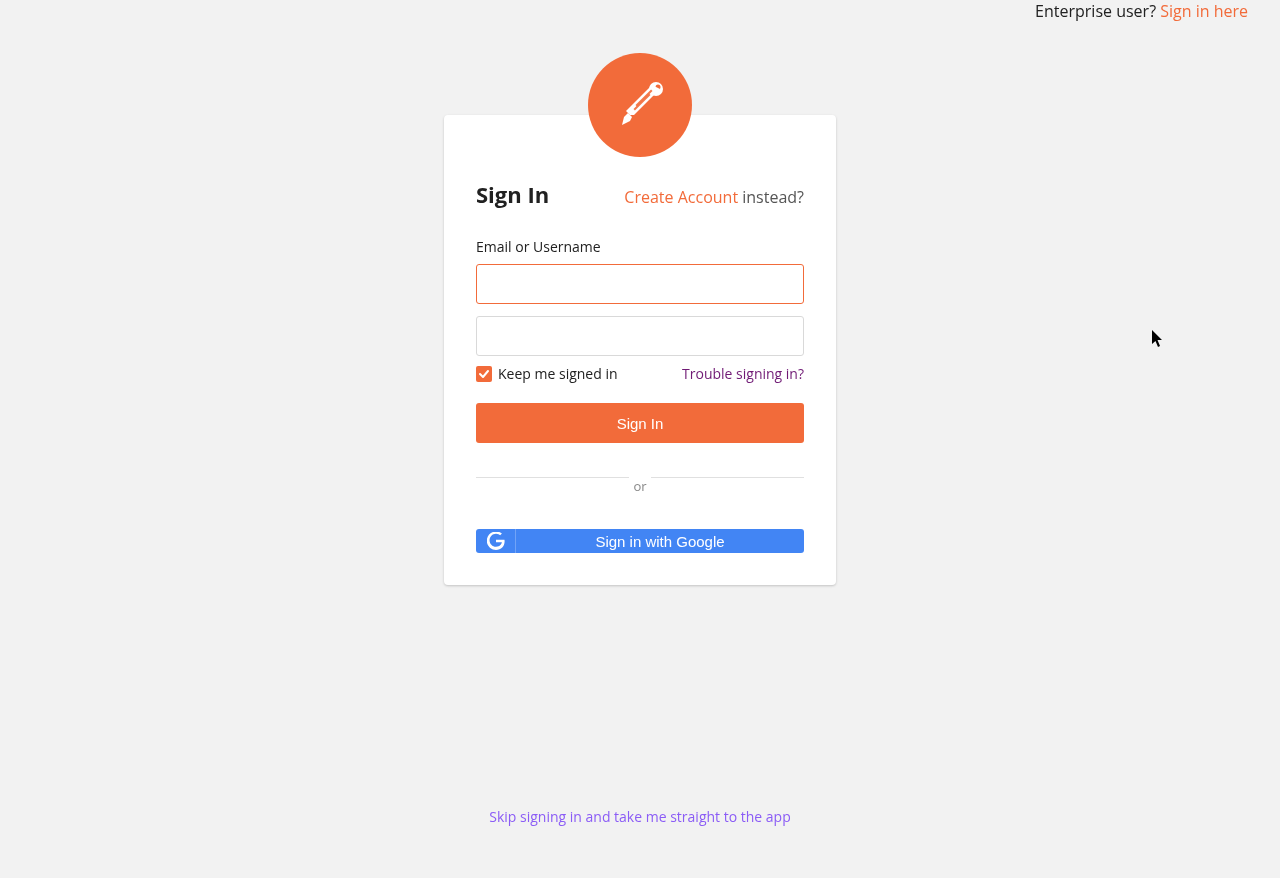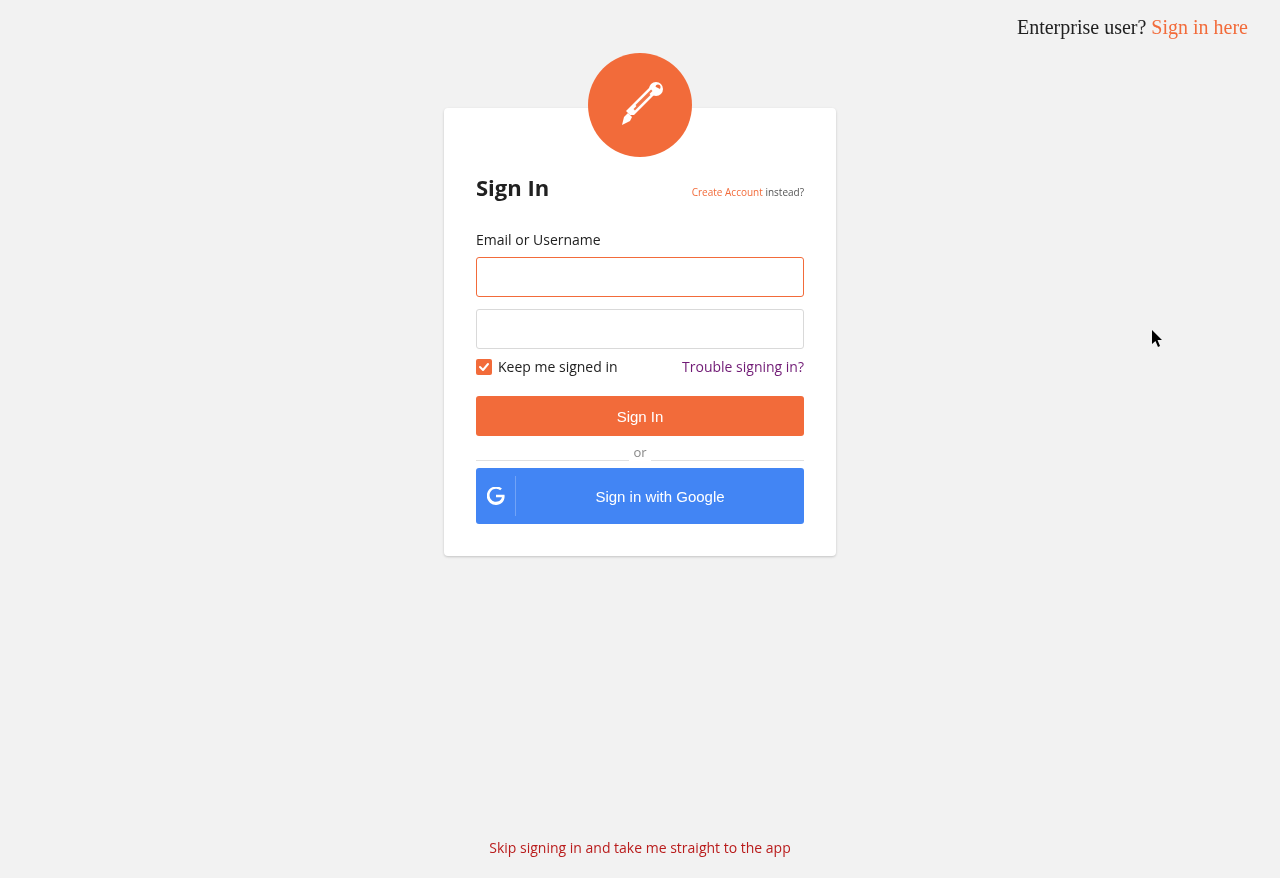--- a/index.html
+++ b/index.html
@@ -10,25 +10,24 @@
     body {
       font-family: -apple-system, BlinkMacSystemFont, "Segoe UI", "Open Sans", Helvetica, Arial, sans-serif;
       background: #f2f2f2;
       width: 1280px;
       height: 878px;
       position: relative;
       overflow: hidden;
     }
     .top-right {
       position: absolute;
-      top: 16px;
+      top: 0;
       right: 32px;
-      font-size: 20px;
-      color: #212121;
-      font-family: Liberation Serif, serif;
+      font-size: 16px;
+      color: #212121;
     }
     .top-right a {
       color: #f26b3a;
       text-decoration: none;
     }
     .logo-wrap {
       position: absolute;
       top: 53px;
       left: 50%;
       transform: translateX(-50%);
@@ -38,42 +37,42 @@
       width: 104px;
       height: 104px;
       border-radius: 50%;
       background: #f26b3a;
       display: flex;
       align-items: center;
       justify-content: center;
     }
     .card {
       position: absolute;
-      top: 108px;
+      top: 115px;
       left: 50%;
       transform: translateX(-50%);
       width: 392px;
       background: #fff;
       border-radius: 4px;
       box-shadow: 0 1px 3px rgba(0,0,0,0.12), 0 1px 2px rgba(0,0,0,0.08);
       padding: 64px 32px 32px 32px;
     }
     .card-header {
       display: flex;
       justify-content: space-between;
       align-items: baseline;
       margin-bottom: 28px;
     }
     .card-header h1 {
       font-size: 22px;
       font-weight: 700;
       color: #212121;
     }
     .alt-action {
-      font-size: 10px;
+      font-size: 16px;
       color: #555;
     }
     .alt-action a {
       color: #f26b3a;
       text-decoration: none;
     }
     .field {
       margin-bottom: 12px;
     }
     .field label {
@@ -135,36 +134,36 @@
       height: 40px;
       background: #f26b3a;
       color: #fff;
       border: none;
       border-radius: 3px;
       font-size: 15px;
       cursor: pointer;
     }
     .divider {
       display: flex;
-      align-items: flex-end;
-      margin: 7px 0;
+      align-items: flex-start;
+      margin: 34px 0;
       gap: 4px;
     }
     .divider-line {
       flex: 1;
       height: 1px;
       background: #e0e0e0;
     }
     .divider-text {
       font-size: 13px;
       color: #888;
     }
     .btn-google {
       width: 100%;
-      height: 56px;
+      height: 24px;
       background: #4285f4;
       color: #fff;
       border: none;
       border-radius: 3px;
       font-size: 15px;
       cursor: pointer;
       display: flex;
       align-items: center;
       padding: 0;
       overflow: hidden;
@@ -177,25 +176,25 @@
       align-items: center;
       justify-content: center;
       flex-shrink: 0;
     }
     .g-label {
       flex: 1;
       text-align: center;
     }
     .skip-link {
       position: absolute;
-      bottom: 21px;
+      bottom: 52px;
       left: 50%;
       transform: translateX(-50%);
       font-size: 14px;
-      color: #b91c1c;
+      color: #8b5cf6;
       text-decoration: none;
     }
     .cursor {
       position: absolute;
       top: 330px;
       left: 1152px;
       pointer-events: none;
     }
   </style>
 </head>

